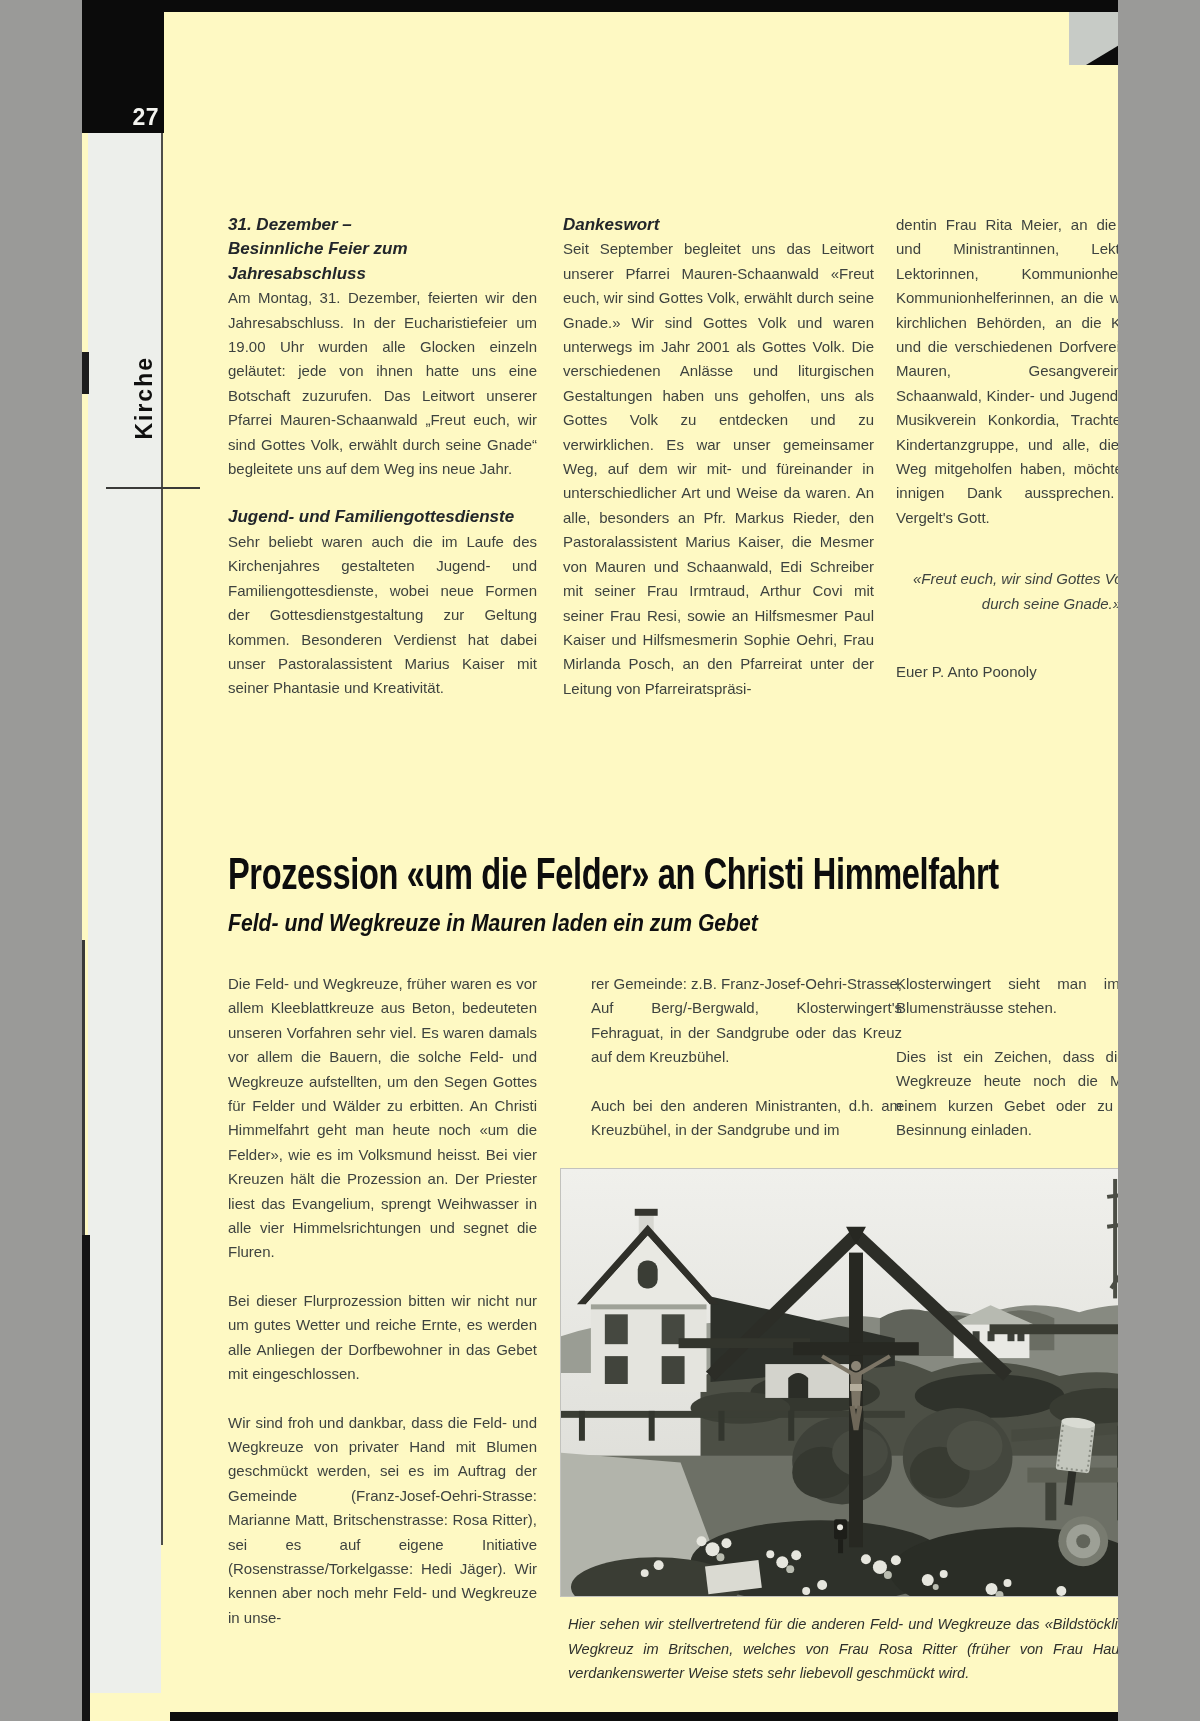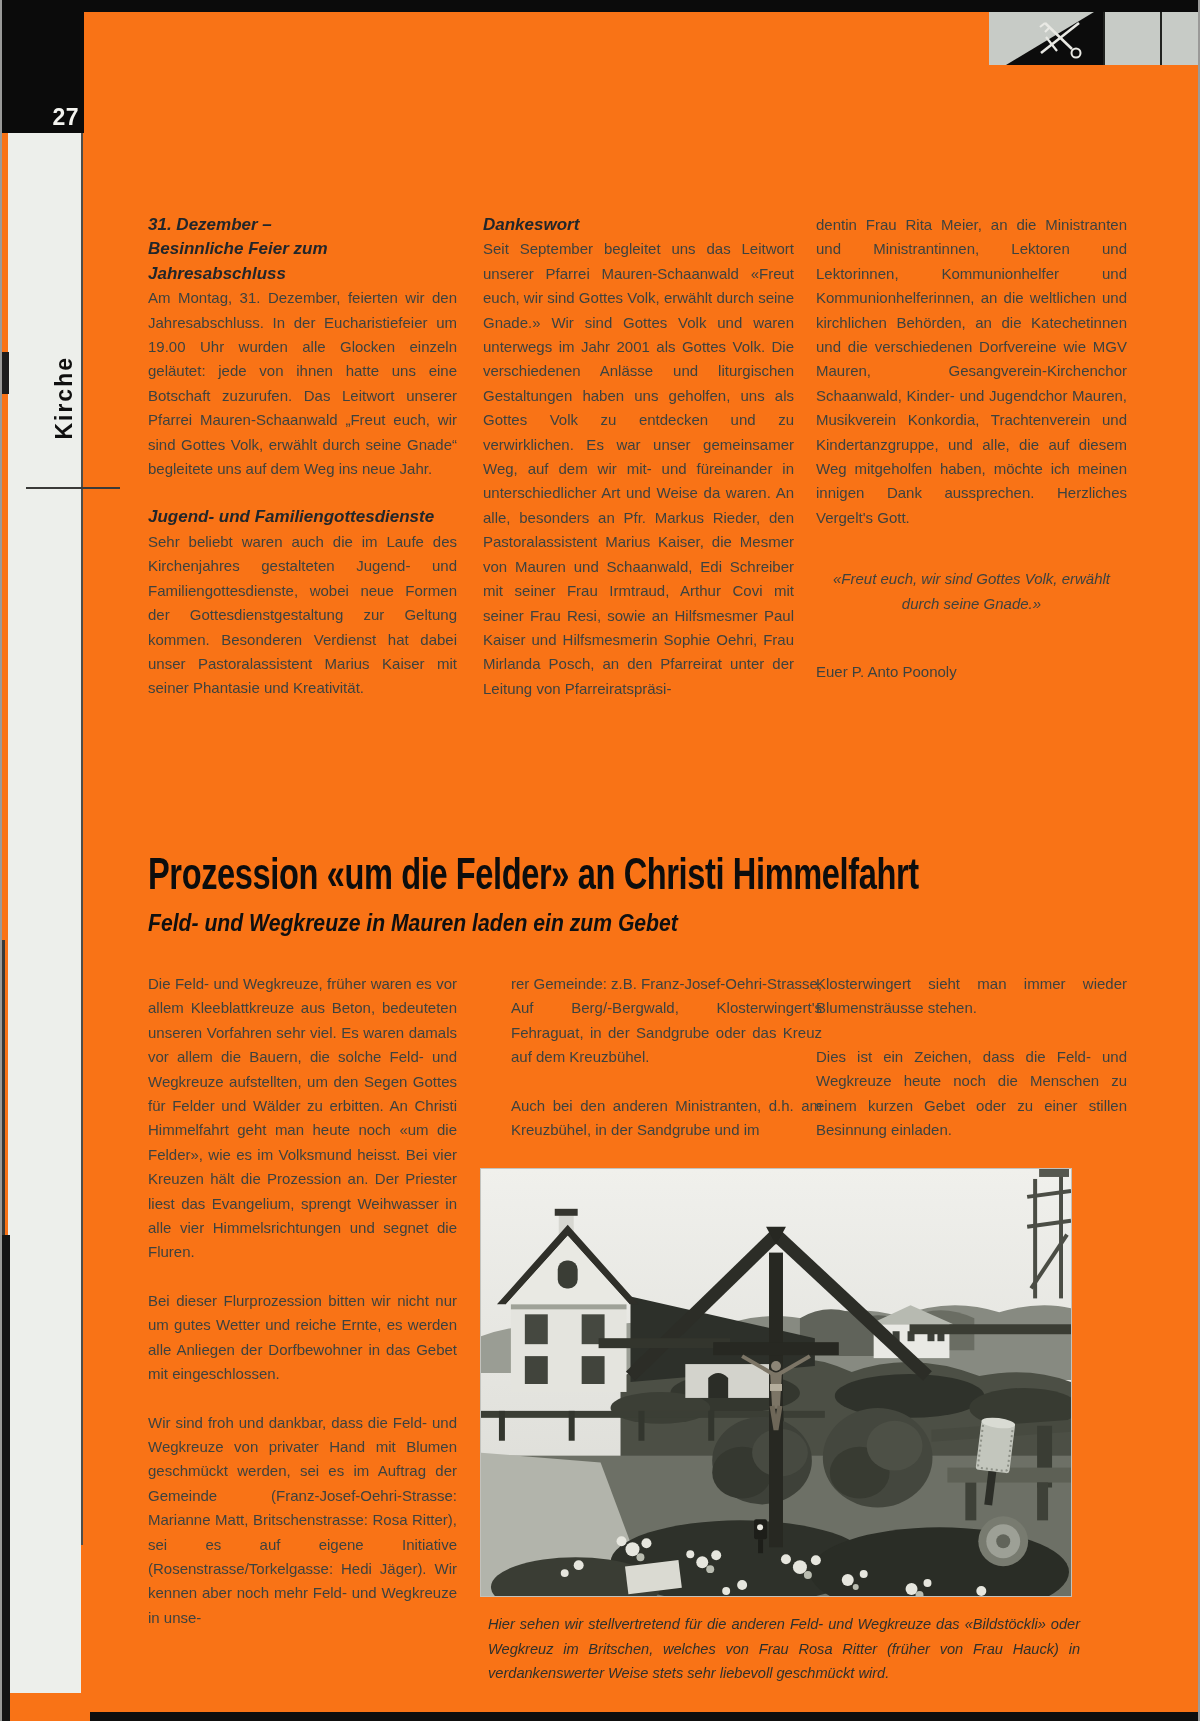--- a/index.html
+++ b/index.html
@@ -1,18 +1,18 @@
 <!DOCTYPE html>
 <html lang="de"><head>
 <meta charset="utf-8">
 <style>
   html,body{margin:0;padding:0;background:#9a9a98;}
   .page{
-    position:relative;width:1196px;height:1721px;margin:0 auto;
-    background:#f97316;overflow:hidden;
+    position:relative;width:1036px;height:1721px;margin:0 auto;
+    background:#fef9c3;overflow:hidden;
     font-family:"Liberation Sans","DejaVu Sans",sans-serif;
   }
   
   .topbar{position:absolute;left:0;top:0;width:1200px;height:12px;background:#0b0b0b;}
   .corner{position:absolute;left:0;top:0;width:82px;height:133px;background:#0b0b0b;}
   .pagenum{position:absolute;right:5px;bottom:2px;font-size:23px;font-weight:700;color:#f4f4f0;letter-spacing:.5px;}
   .strip{position:absolute;left:6px;top:133px;width:73px;height:1560px;background:#edefeb;}
   .strip-line{position:absolute;left:79px;top:133px;width:2px;height:1412px;background:#4e4e4a;}
   .kirche{position:absolute;left:49px;top:356px;margin:0;writing-mode:vertical-rl;transform:rotate(180deg);
           font-size:23px;font-weight:700;letter-spacing:2px;color:#0f0f0f;}

